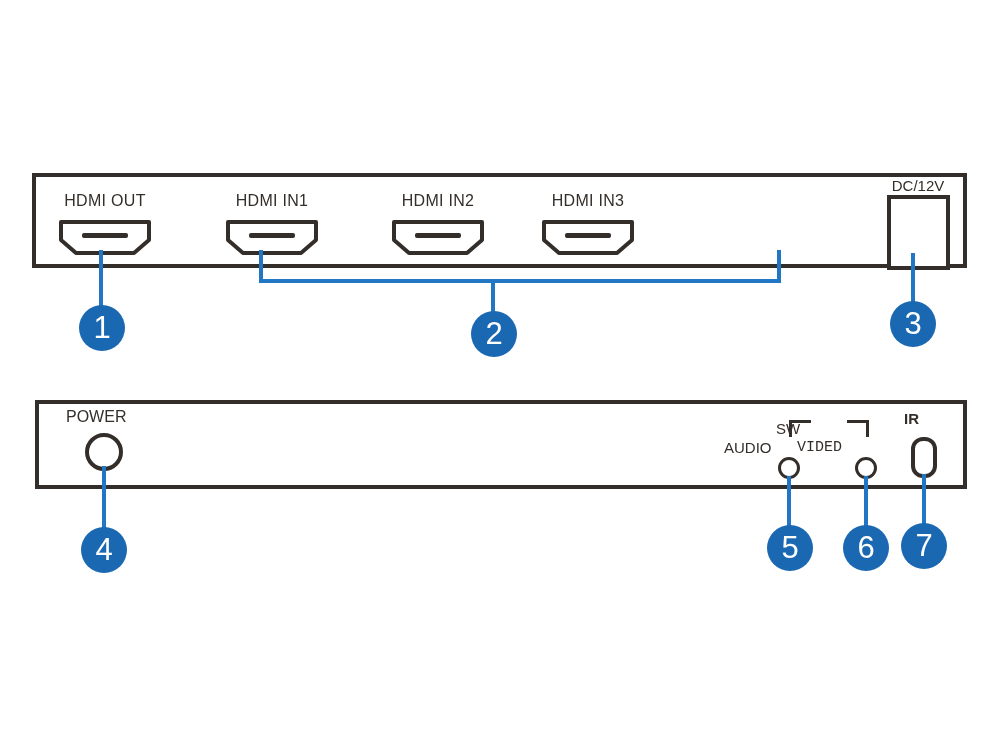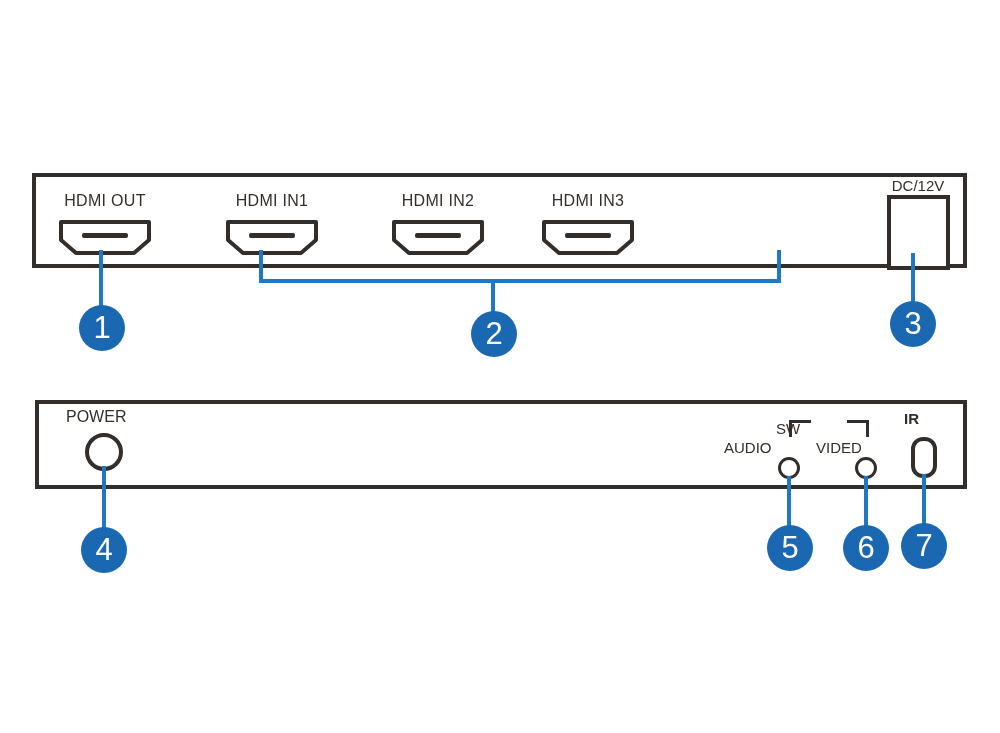--- a/index.html
+++ b/index.html
@@ -31,21 +31,21 @@
 
   .front-label{position:absolute;font-size:15px;white-space:nowrap;}
   .power-label{left:66px;top:408px;font-size:16px;}
   .power-button{position:absolute;left:85px;top:433px;width:38px;height:38px;border:4px solid #342e2a;border-radius:50%;background:#fff;box-sizing:border-box;}
 
   .sw-label{left:776px;top:412px;width:34px;margin-top:8px;}
   .sw-seg{position:absolute;background:#342e2a;height:3px;top:420px;}
   .sw-tick{position:absolute;background:#342e2a;width:3px;top:420px;height:17px;}
 
   .audio-label{left:724px;top:439px;width:70px;}
-  .video-label{left:816px;top:439px;width:70px;}
+  .video-label{left:797px;top:439px;width:70px;font-family:Liberation Mono, monospace;}
   .led{position:absolute;width:22px;height:22px;border:3px solid #342e2a;border-radius:50%;background:#fff;box-sizing:border-box;}
   .led.audio{left:778px;top:457px;}
   .led.video{left:855px;top:457px;}
 
   .ir-label{left:904px;top:410px;width:40px;font-weight:bold;}
   .ir-window{position:absolute;left:911px;top:437px;width:26px;height:41px;border:4px solid #342e2a;border-radius:12px;background:#fff;box-sizing:border-box;}
 </style>
 </head>
 <body>
 

